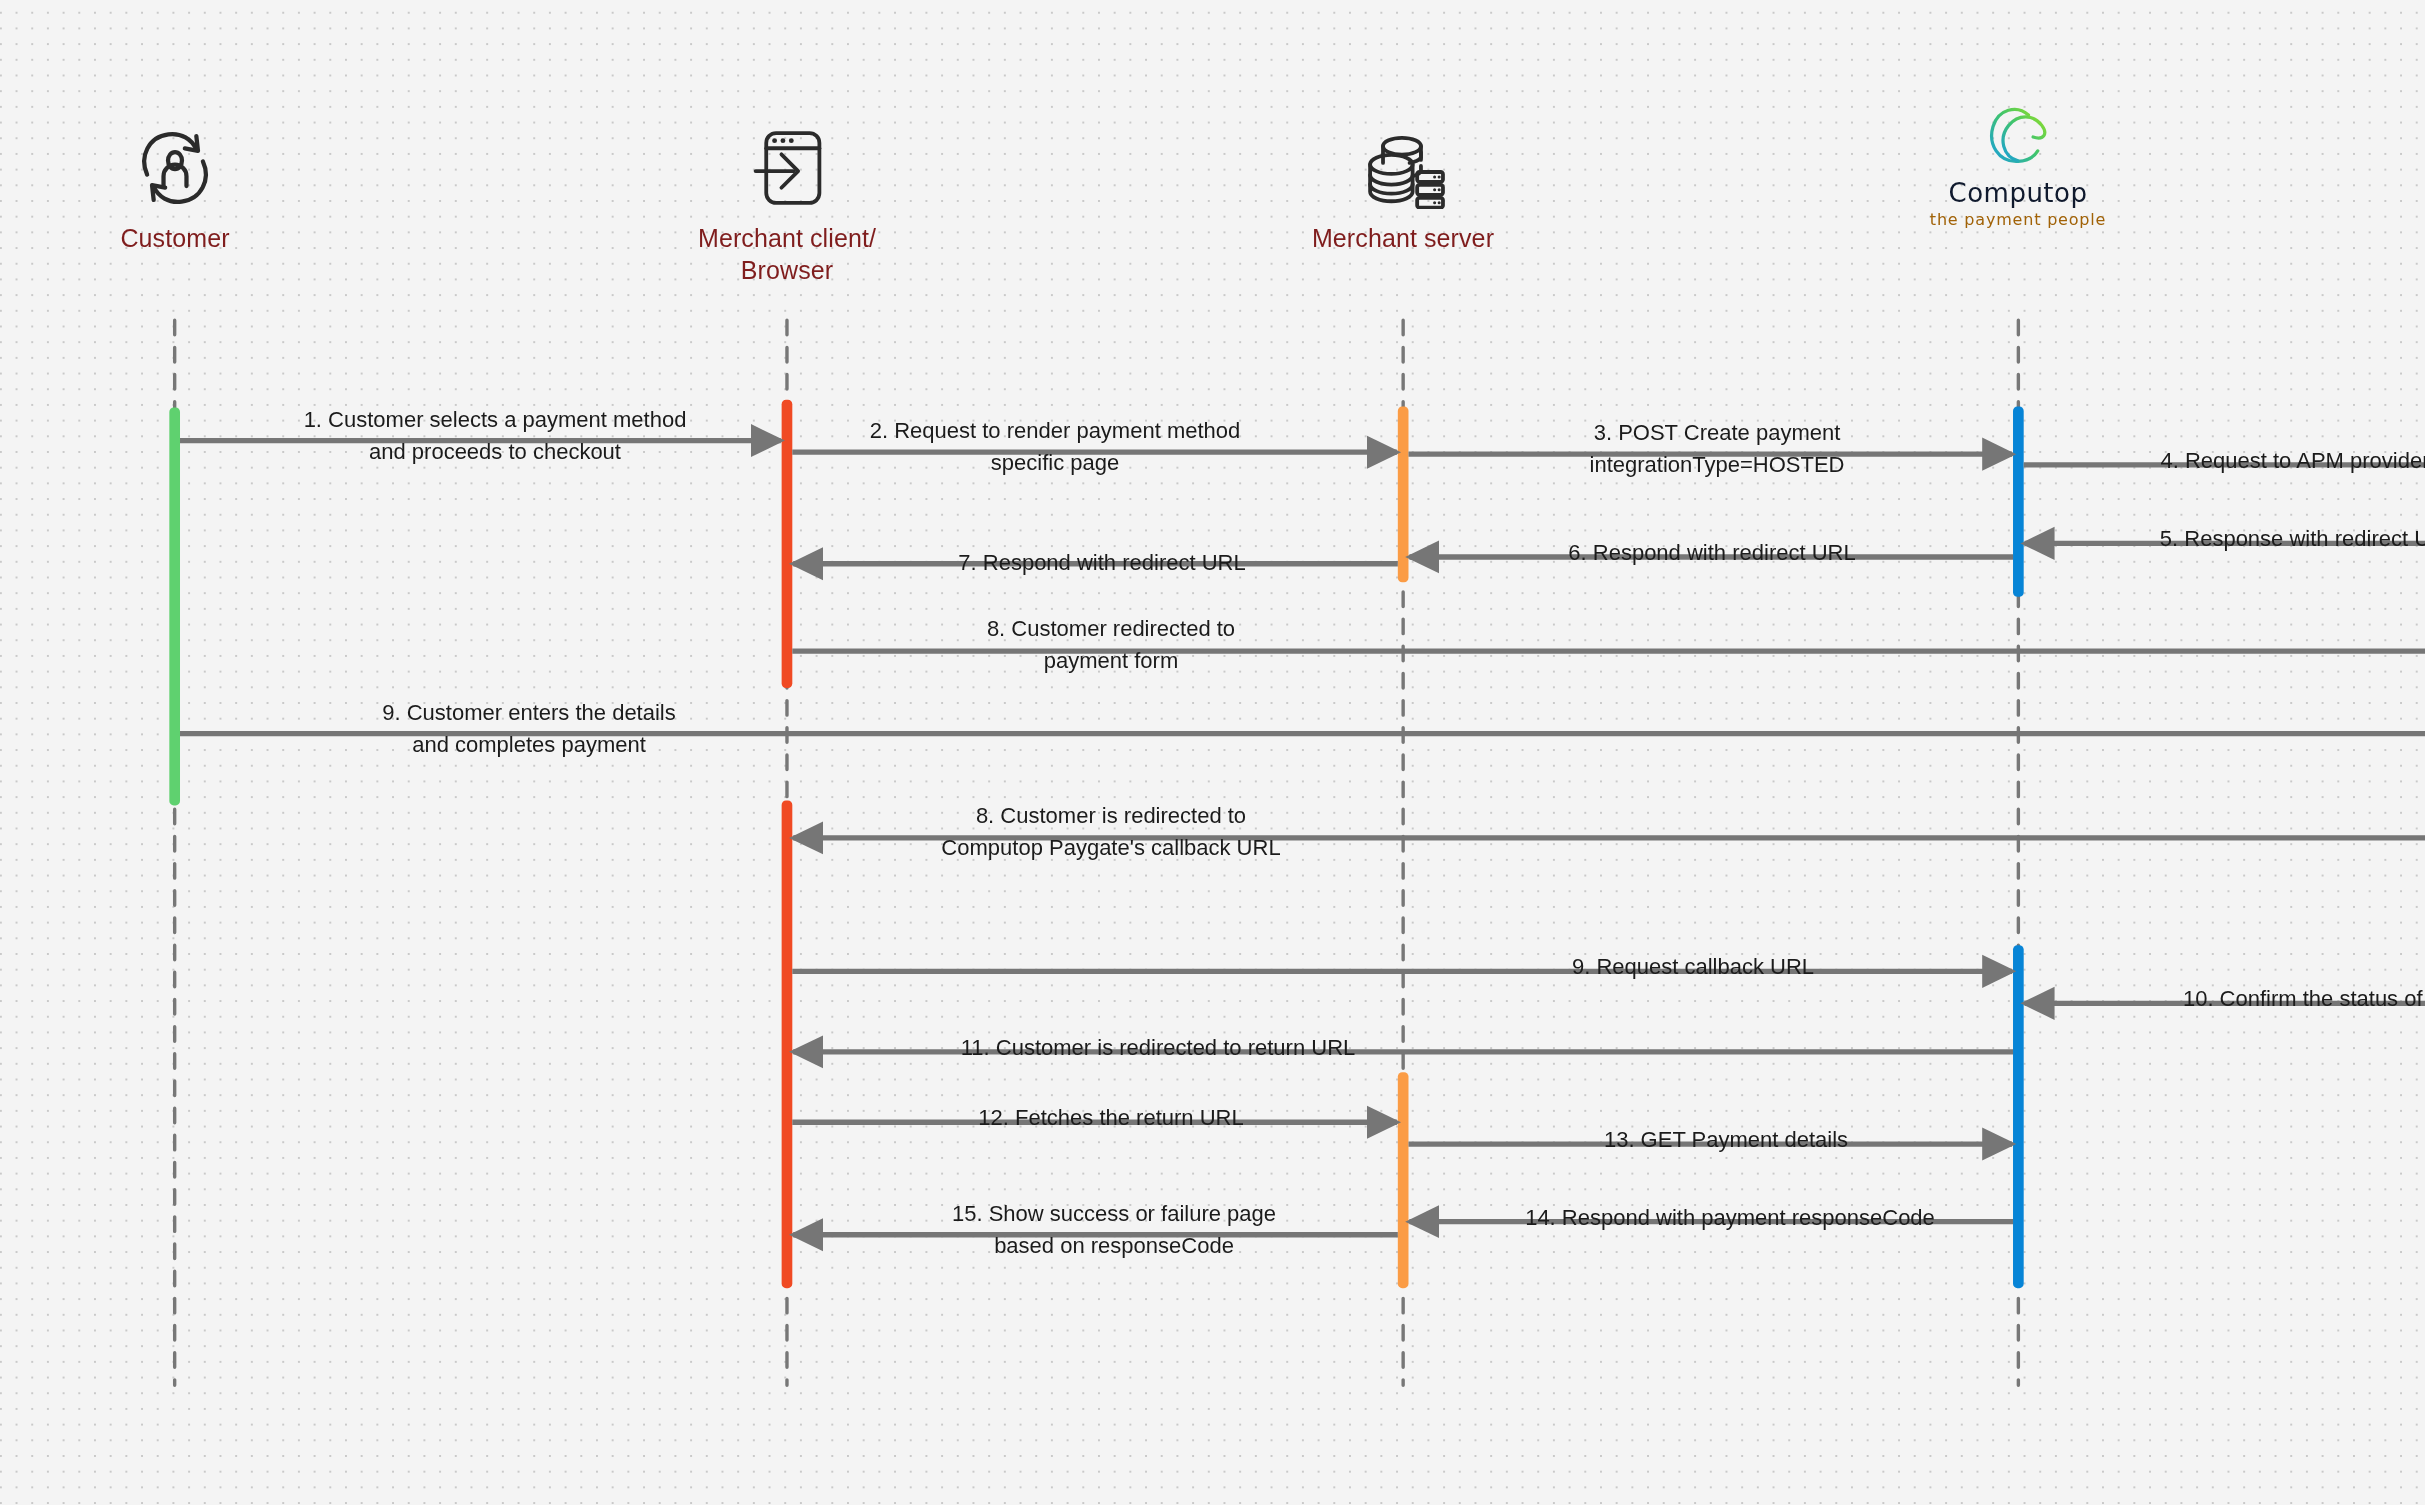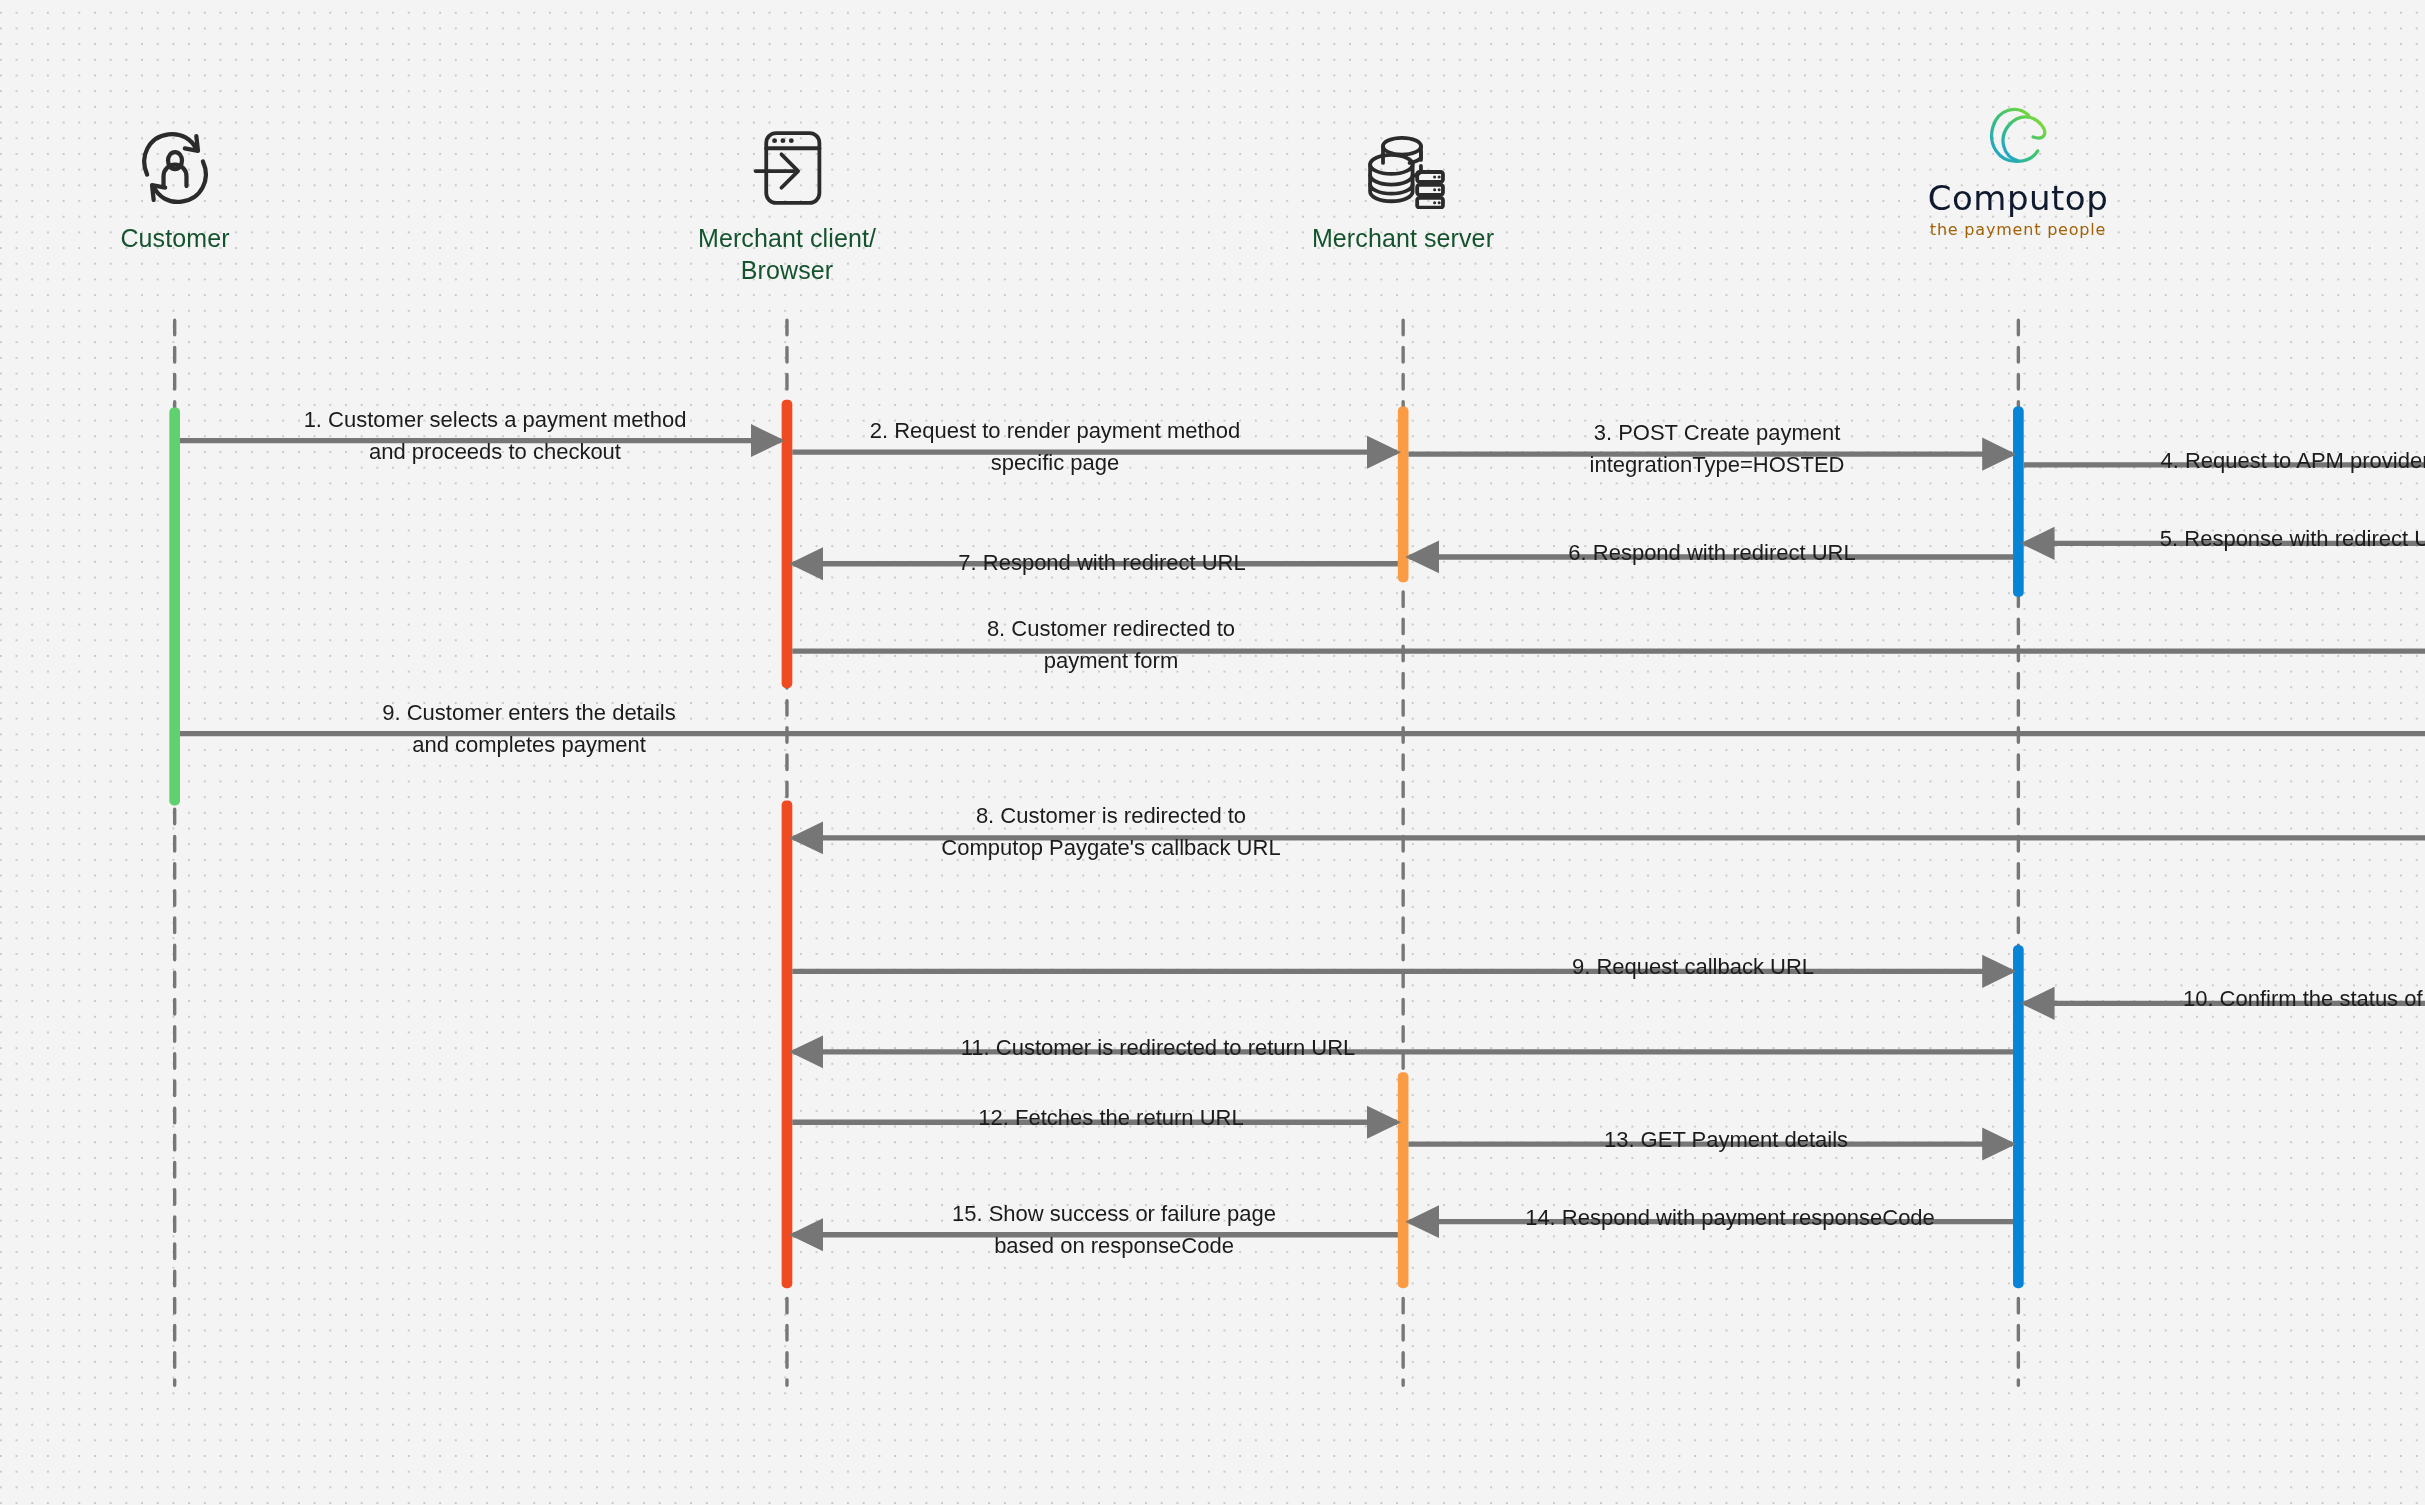--- a/index.html
+++ b/index.html
@@ -13,27 +13,27 @@
     overflow:hidden;
     position:relative;
   }
   #canvas{position:absolute;left:0;top:0;width:2767px;height:1506px;}
   svg.layer{position:absolute;left:0;top:0;width:2767px;height:1506px;overflow:visible;}
 
   
   .actor{position:absolute;width:252px;text-align:center;}
   .actor .iconbox{height:112px;display:flex;align-items:flex-end;justify-content:center;}
   .actor .label{
-    margin-top:12.6px;font-size:25px;color:#14532d;line-height:1.28;
+    margin-top:12.6px;font-size:25px;color:#7f1d1d;line-height:1.28;
     letter-spacing:0.1px;white-space:pre-line;
   }
 
   
   .ct-wrap{display:flex;flex-direction:column;align-items:center;}
-  .ct-word{font-size:34px;letter-spacing:0.5px;color:#101a2e;margin-top:2.9px;
+  .ct-word{font-size:26px;letter-spacing:0.5px;color:#101a2e;margin-top:2.9px;
            font-family:"DejaVu Sans", sans-serif;font-weight:400;}
   .ct-tag{font-size:16px;color:#a16207;letter-spacing:0.8px;margin-top:1.9px;
           font-family:"DejaVu Sans", sans-serif;}
 
   
   .msg{
     position:absolute;
     font-size:22px;color:#1b1b1b;line-height:1.45;
     text-align:center;white-space:pre-line;
     transform:translate(-50%,-50%);

